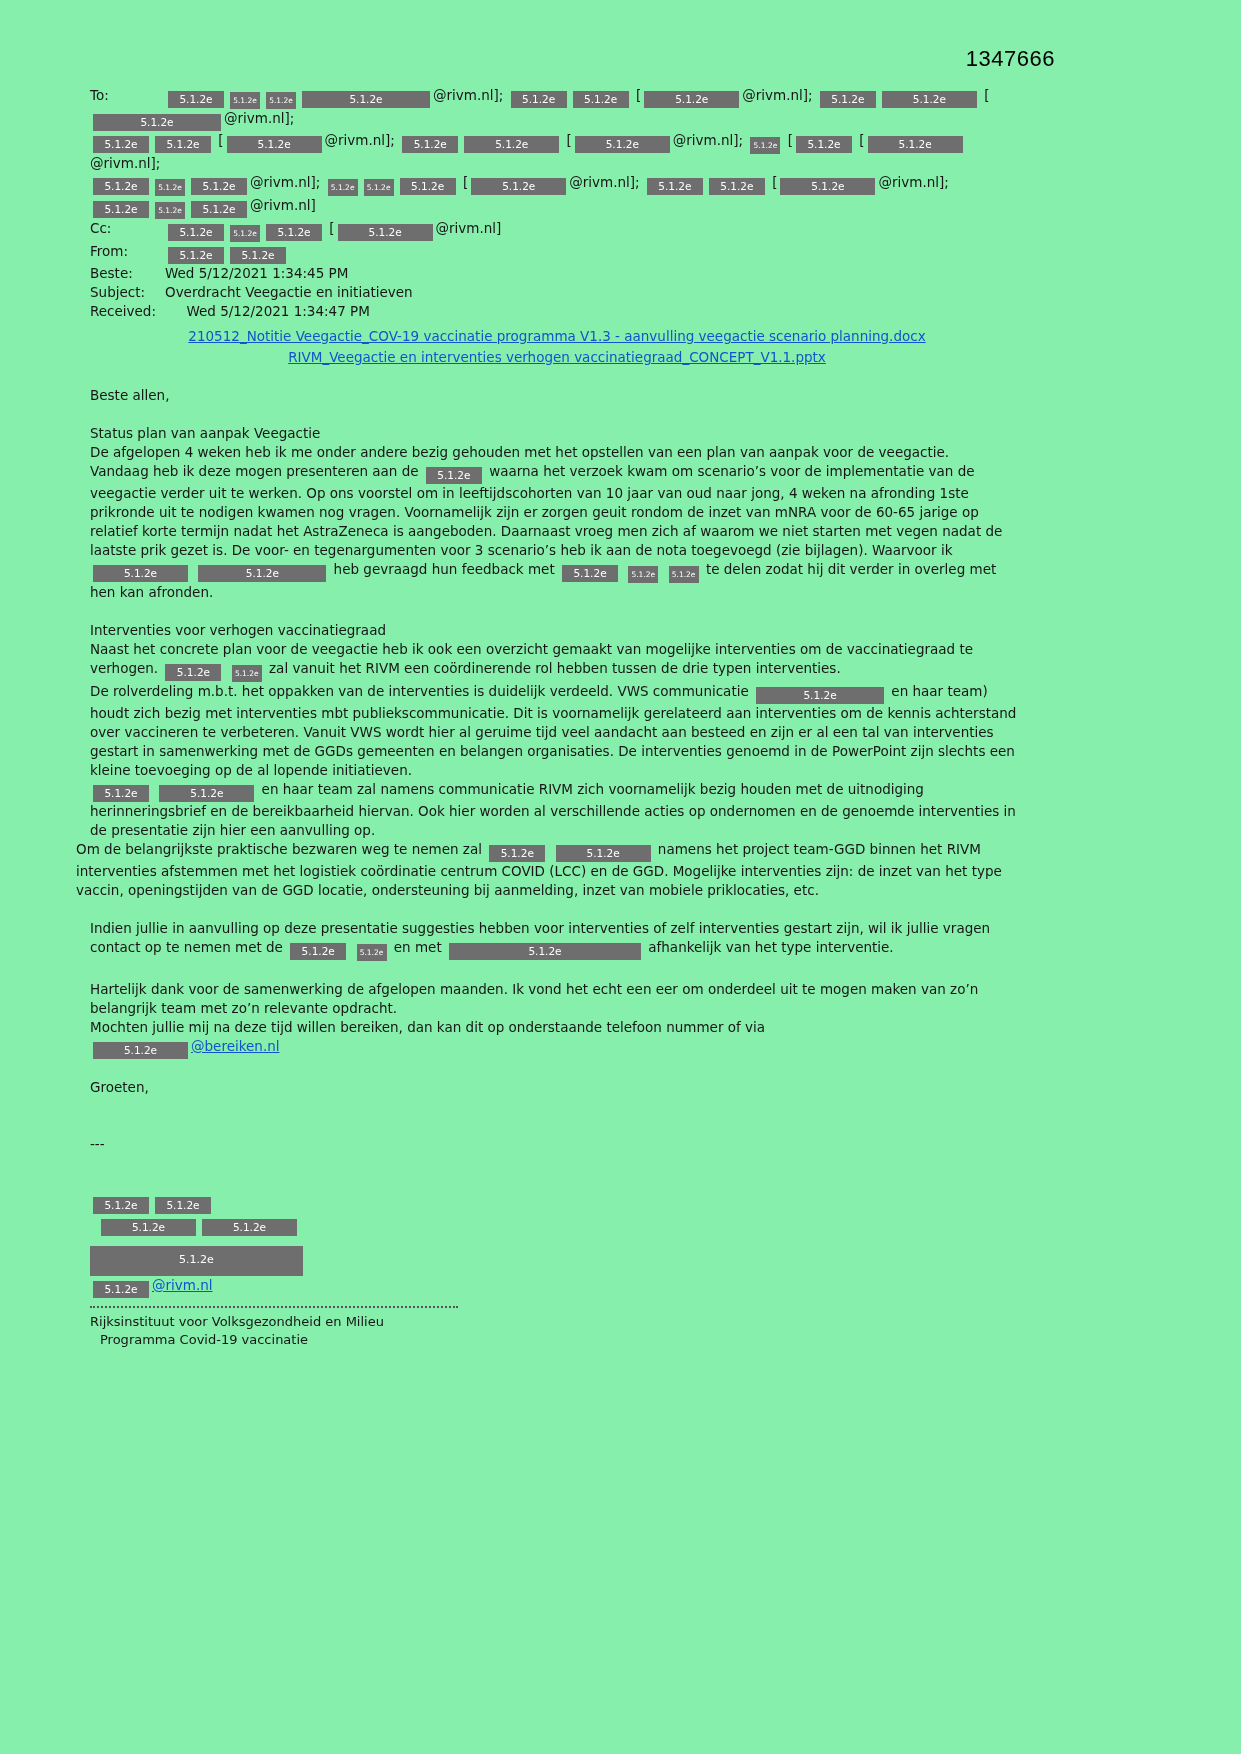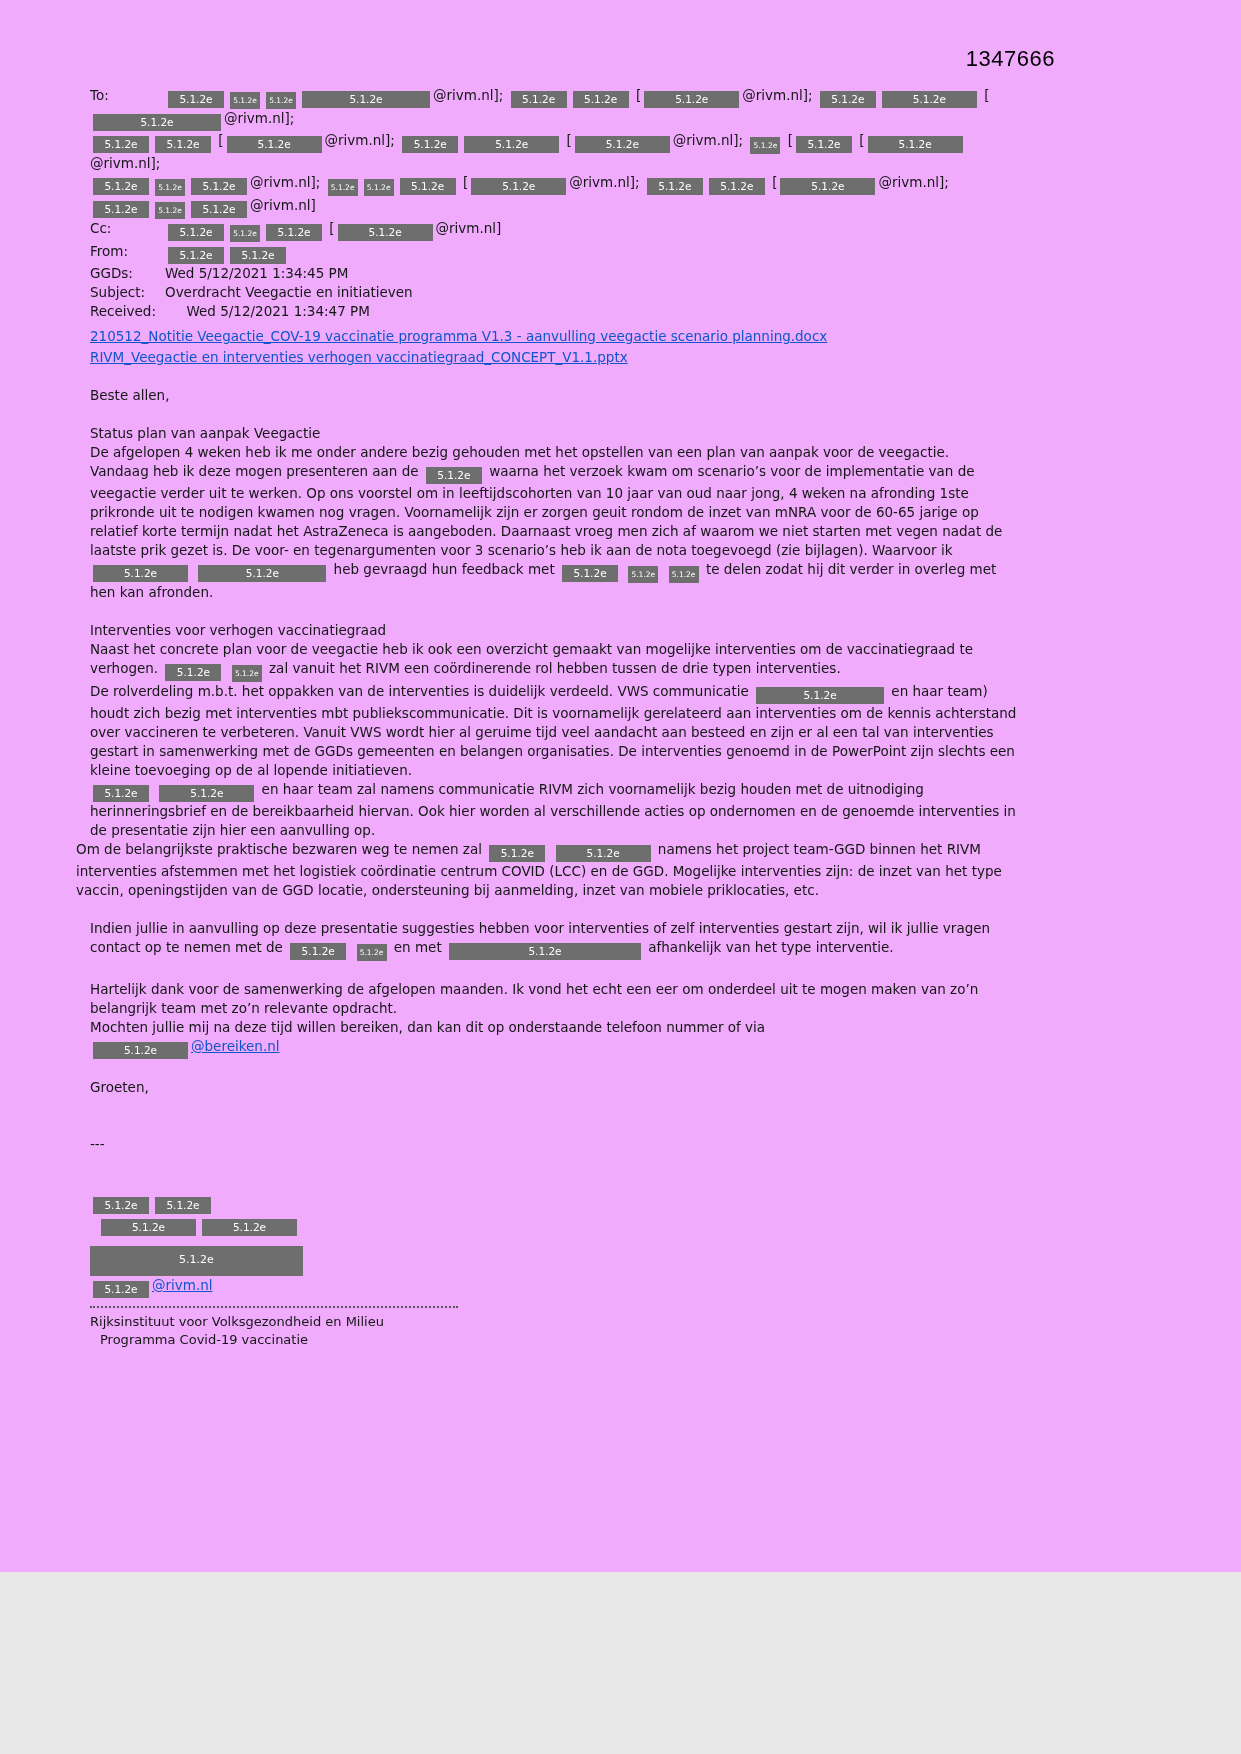--- a/index.html
+++ b/index.html
@@ -1,19 +1,19 @@
 <!DOCTYPE html>
 <html style="--redact-bg: #6E6E6E; --redact-fg: #FFFFFF; --link-color: #1155CC;"><head>
 <meta charset="utf-8">
 <style>
   * { margin:0; padding:0; box-sizing:border-box; }
   html,body { background:#e8e8e8; }
   body { width:1241px; font-family:"DejaVu Sans", sans-serif; }
   .page {
-    position:relative; width:1241px; height:1572px; background:#f0abfc;
+    position:relative; width:1241px; height:1754px; background:#86efac;
     color:#161616; overflow:hidden;
   }
   .doc-number {
     position:absolute; top:46px; right:186px;
     font-size:22px; letter-spacing:.5px; color:#000;
     font-family:"Liberation Sans", sans-serif;
   }
   .content {
     position:absolute; top:86px; left:90px; width:934px;
     font-size:13.5px; line-height:19px;
@@ -36,21 +36,21 @@
   }
   .redact.sm  { min-width:30px; font-size:7.5px; }
   .redact.md  { min-width:56px; }
   .redact.lg  { min-width:95px; }
   .redact.xl  { min-width:128px; }
   .redact.xxl { min-width:192px; }
   .redact.tall{ min-width:213px; height:30px; line-height:28px; font-size:11px; margin-left:0; }
   .elink { color:var(--link-color,#1155CC); text-decoration:underline; }
   .attachments { margin-top:4px; }
   .attachments a { display:inline-block; margin-top:2px; }
-  .attachments .att-line { min-height:19px; }
+  .attachments .att-line { min-height:19px;text-align:center; }
   .sig p { min-height:18px; }
   .sig-indent { margin-left:8px; }
   .sig-indent2 { margin-left:10px; }
   .dotted {
     width:368px; height:0; border-bottom:2px dotted #555;
     margin:8px 0 5px 0;
   }
   .small { font-size:13px; line-height:17px; }
 </style>
 </head>
@@ -70,21 +70,21 @@
 
     <div class="hrow">
       <span class="hlabel">Cc:</span><span><span class="redact md">5.1.2e</span><span class="redact sm">5.1.2e</span><span class="redact md">5.1.2e</span> [<span class="redact lg">5.1.2e</span>@rivm.nl]</span>
     </div>
 
     <div class="hrow">
       <span class="hlabel">From:</span><span><span class="redact md">5.1.2e</span><span class="redact md">5.1.2e</span></span>
     </div>
 
     <div class="hrow">
-      <span class="hlabel">GGDs:</span><span>Wed 5/12/2021 1:34:45 PM</span>
+      <span class="hlabel">Beste:</span><span>Wed 5/12/2021 1:34:45 PM</span>
     </div>
 
     <div class="hrow">
       <span class="hlabel">Subject:</span><span>Overdracht Veegactie en initiatieven</span>
     </div>
 
     <div class="hrow">
       <span class="hlabel">Received:</span>&nbsp;&nbsp;&nbsp;&nbsp;&nbsp;<span>Wed 5/12/2021 1:34:47 PM</span>
     </div>
 

